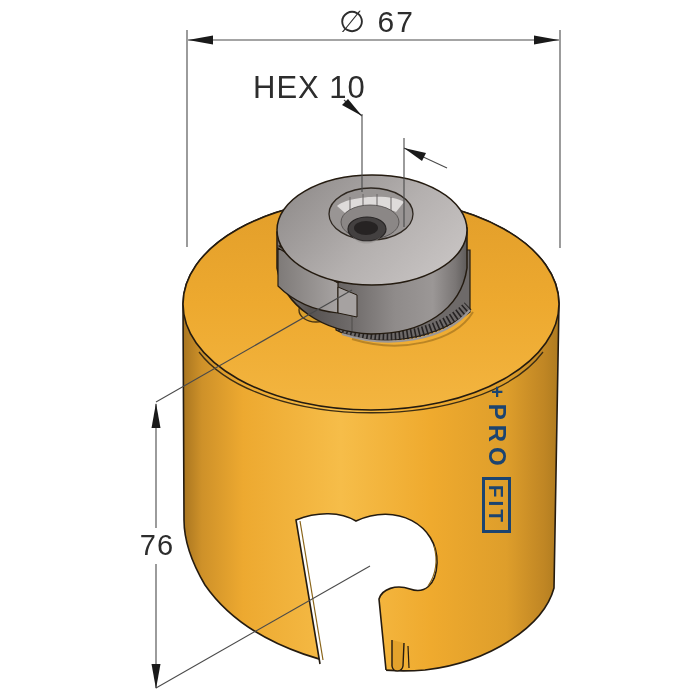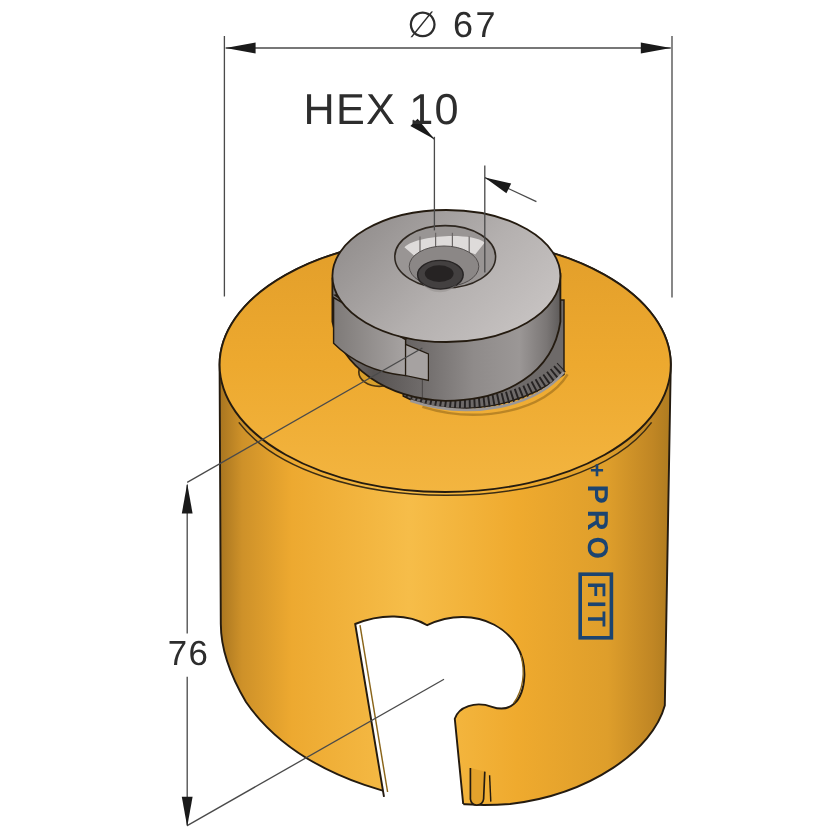--- a/index.html
+++ b/index.html
@@ -7,21 +7,21 @@
     position:relative;width:700px;height:700px;background:#ffffff;overflow:hidden;
     font-family:"Liberation Sans","DejaVu Sans",sans-serif;
   }
   #drawing-svg{position:absolute;left:0;top:0;}
   .dim-label{
     position:absolute;color:#2d2d2d;
     font-family:"Liberation Sans","DejaVu Sans",sans-serif;
     font-weight:400;white-space:nowrap;
   }
   #label-diameter{left:337px;top:4px;width:80px;text-align:center;font-size:30px;letter-spacing:2px;}
-  #label-hex{left:253px;top:70px;font-size:36px;letter-spacing:1px;}
+  #label-hex{left:253px;top:70px;font-size:31px;letter-spacing:1px;}
   #label-height{left:127px;top:529px;width:60px;text-align:center;font-size:29px;letter-spacing:1px;}
   #brand-logo{
     position:absolute;left:476px;top:386px;width:172px;height:42px;
     transform:rotate(90deg);transform-origin:21px 21px;
     display:flex;align-items:center;gap:6px;color:#1C4470;
   }
   #brand-logo .plus{font-size:20px;font-weight:700;}
   #brand-logo .pro{font-size:24px;font-weight:700;letter-spacing:5px;}
   #brand-logo .fit{font-size:21px;font-weight:700;letter-spacing:3px;
     border:3px solid #1C4470;padding:1px 5px;line-height:1;}

